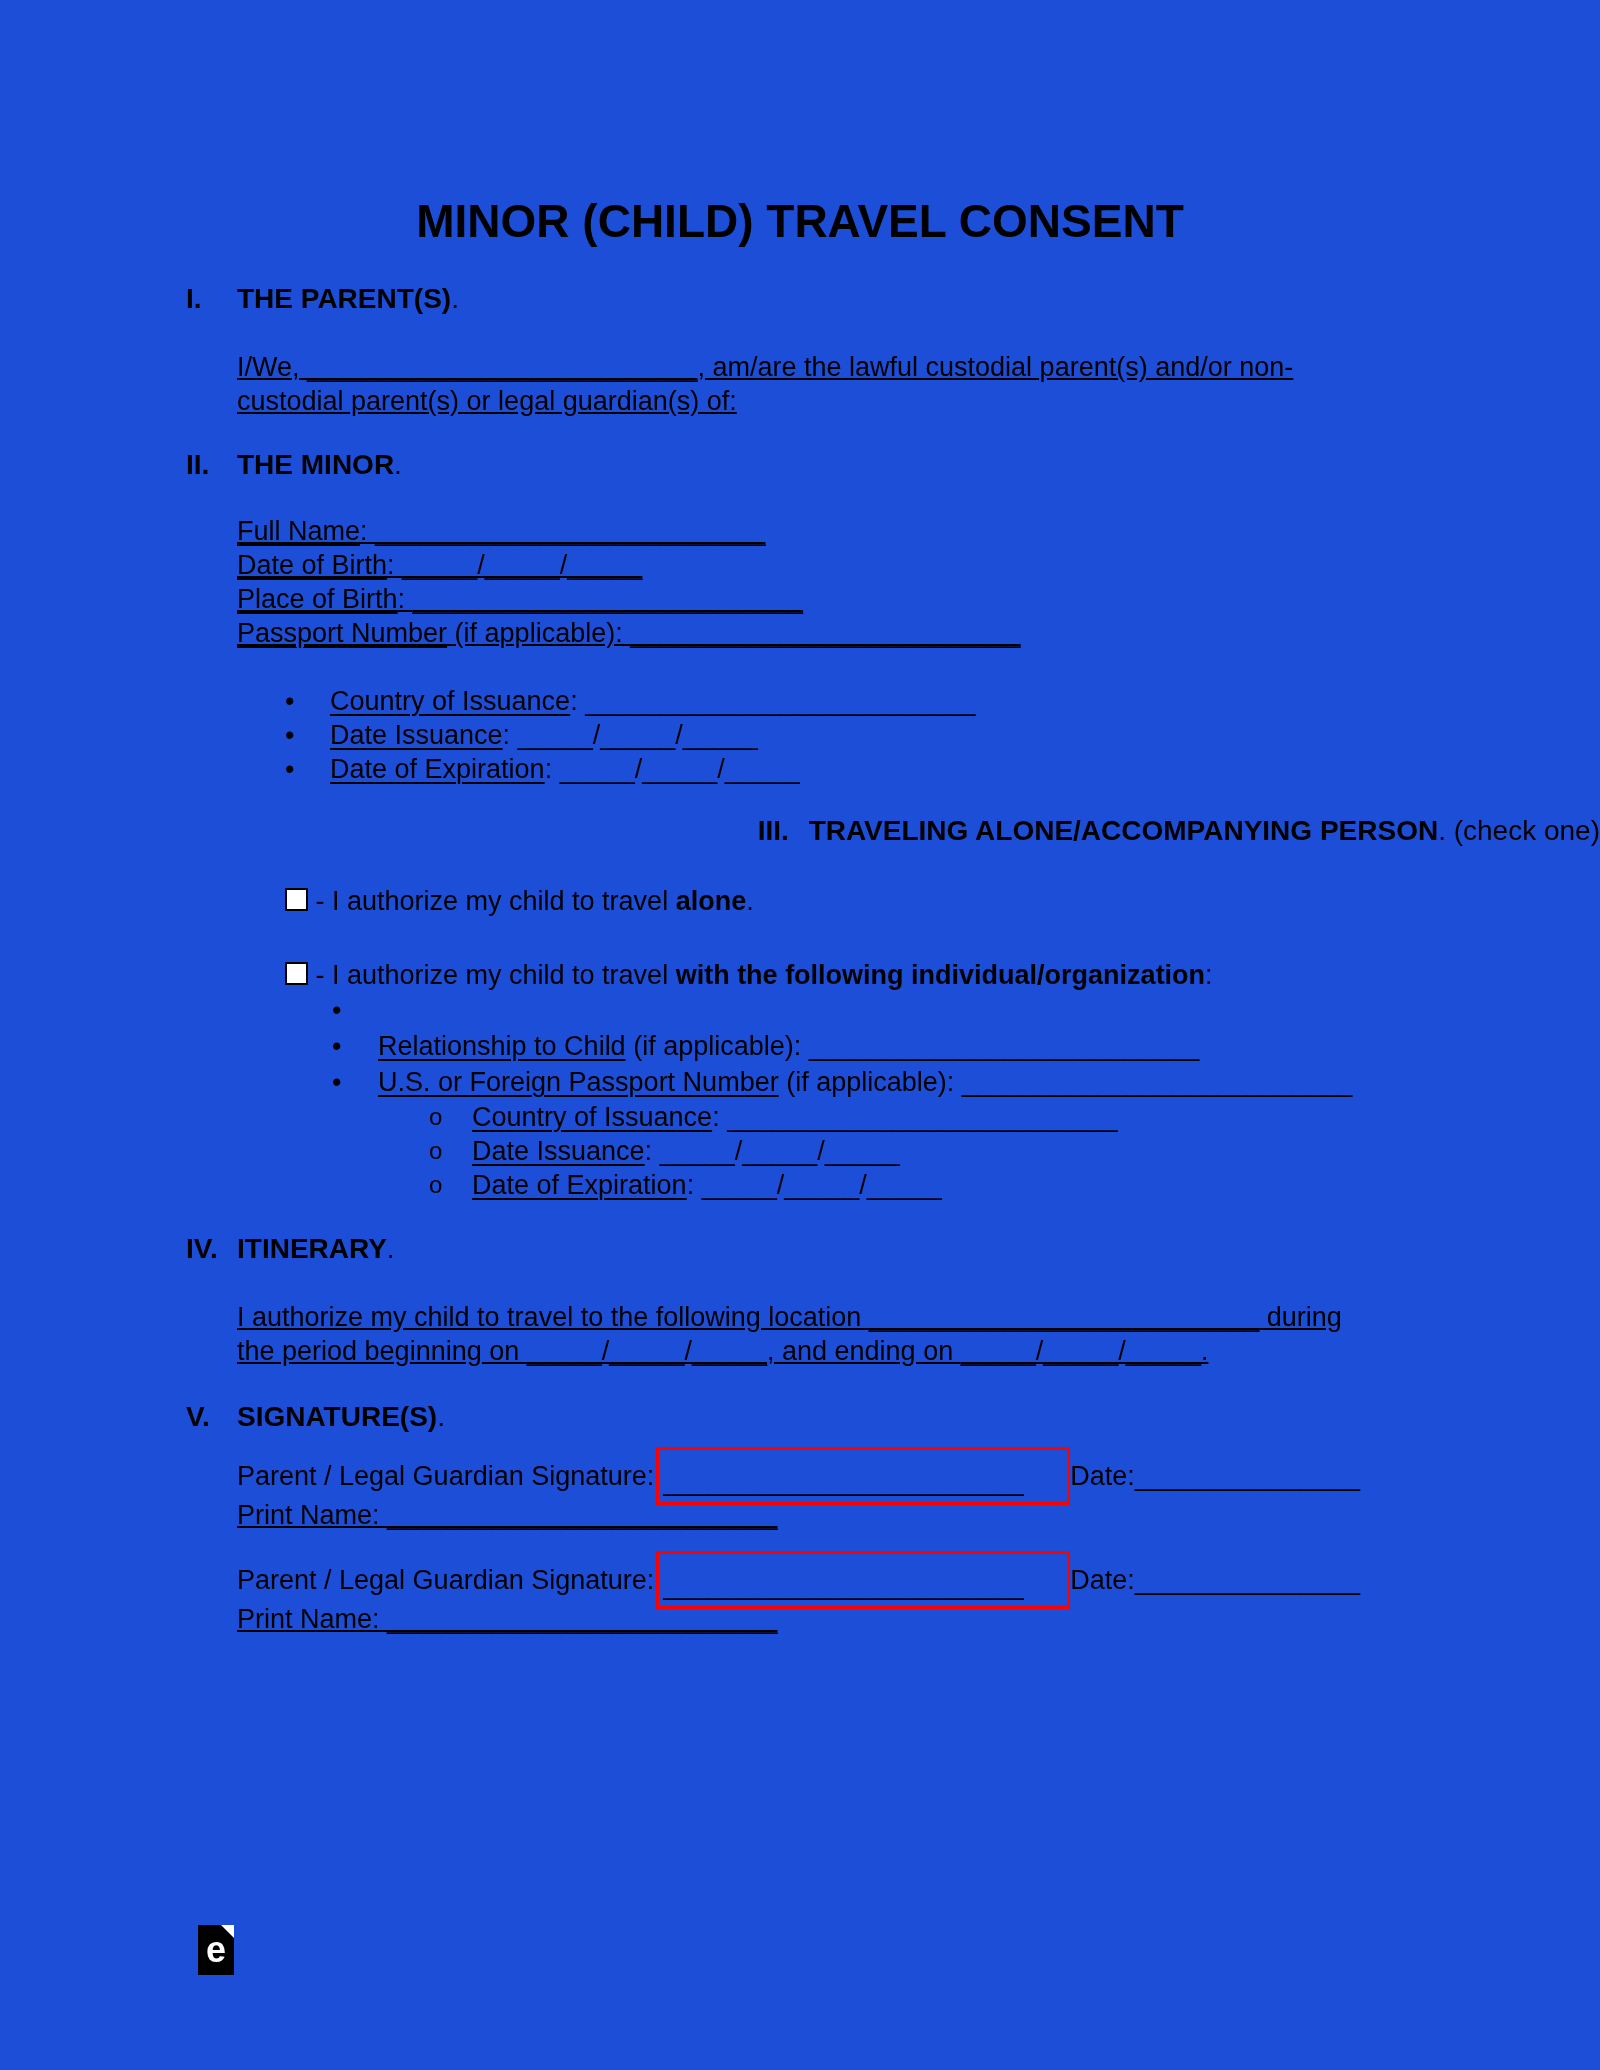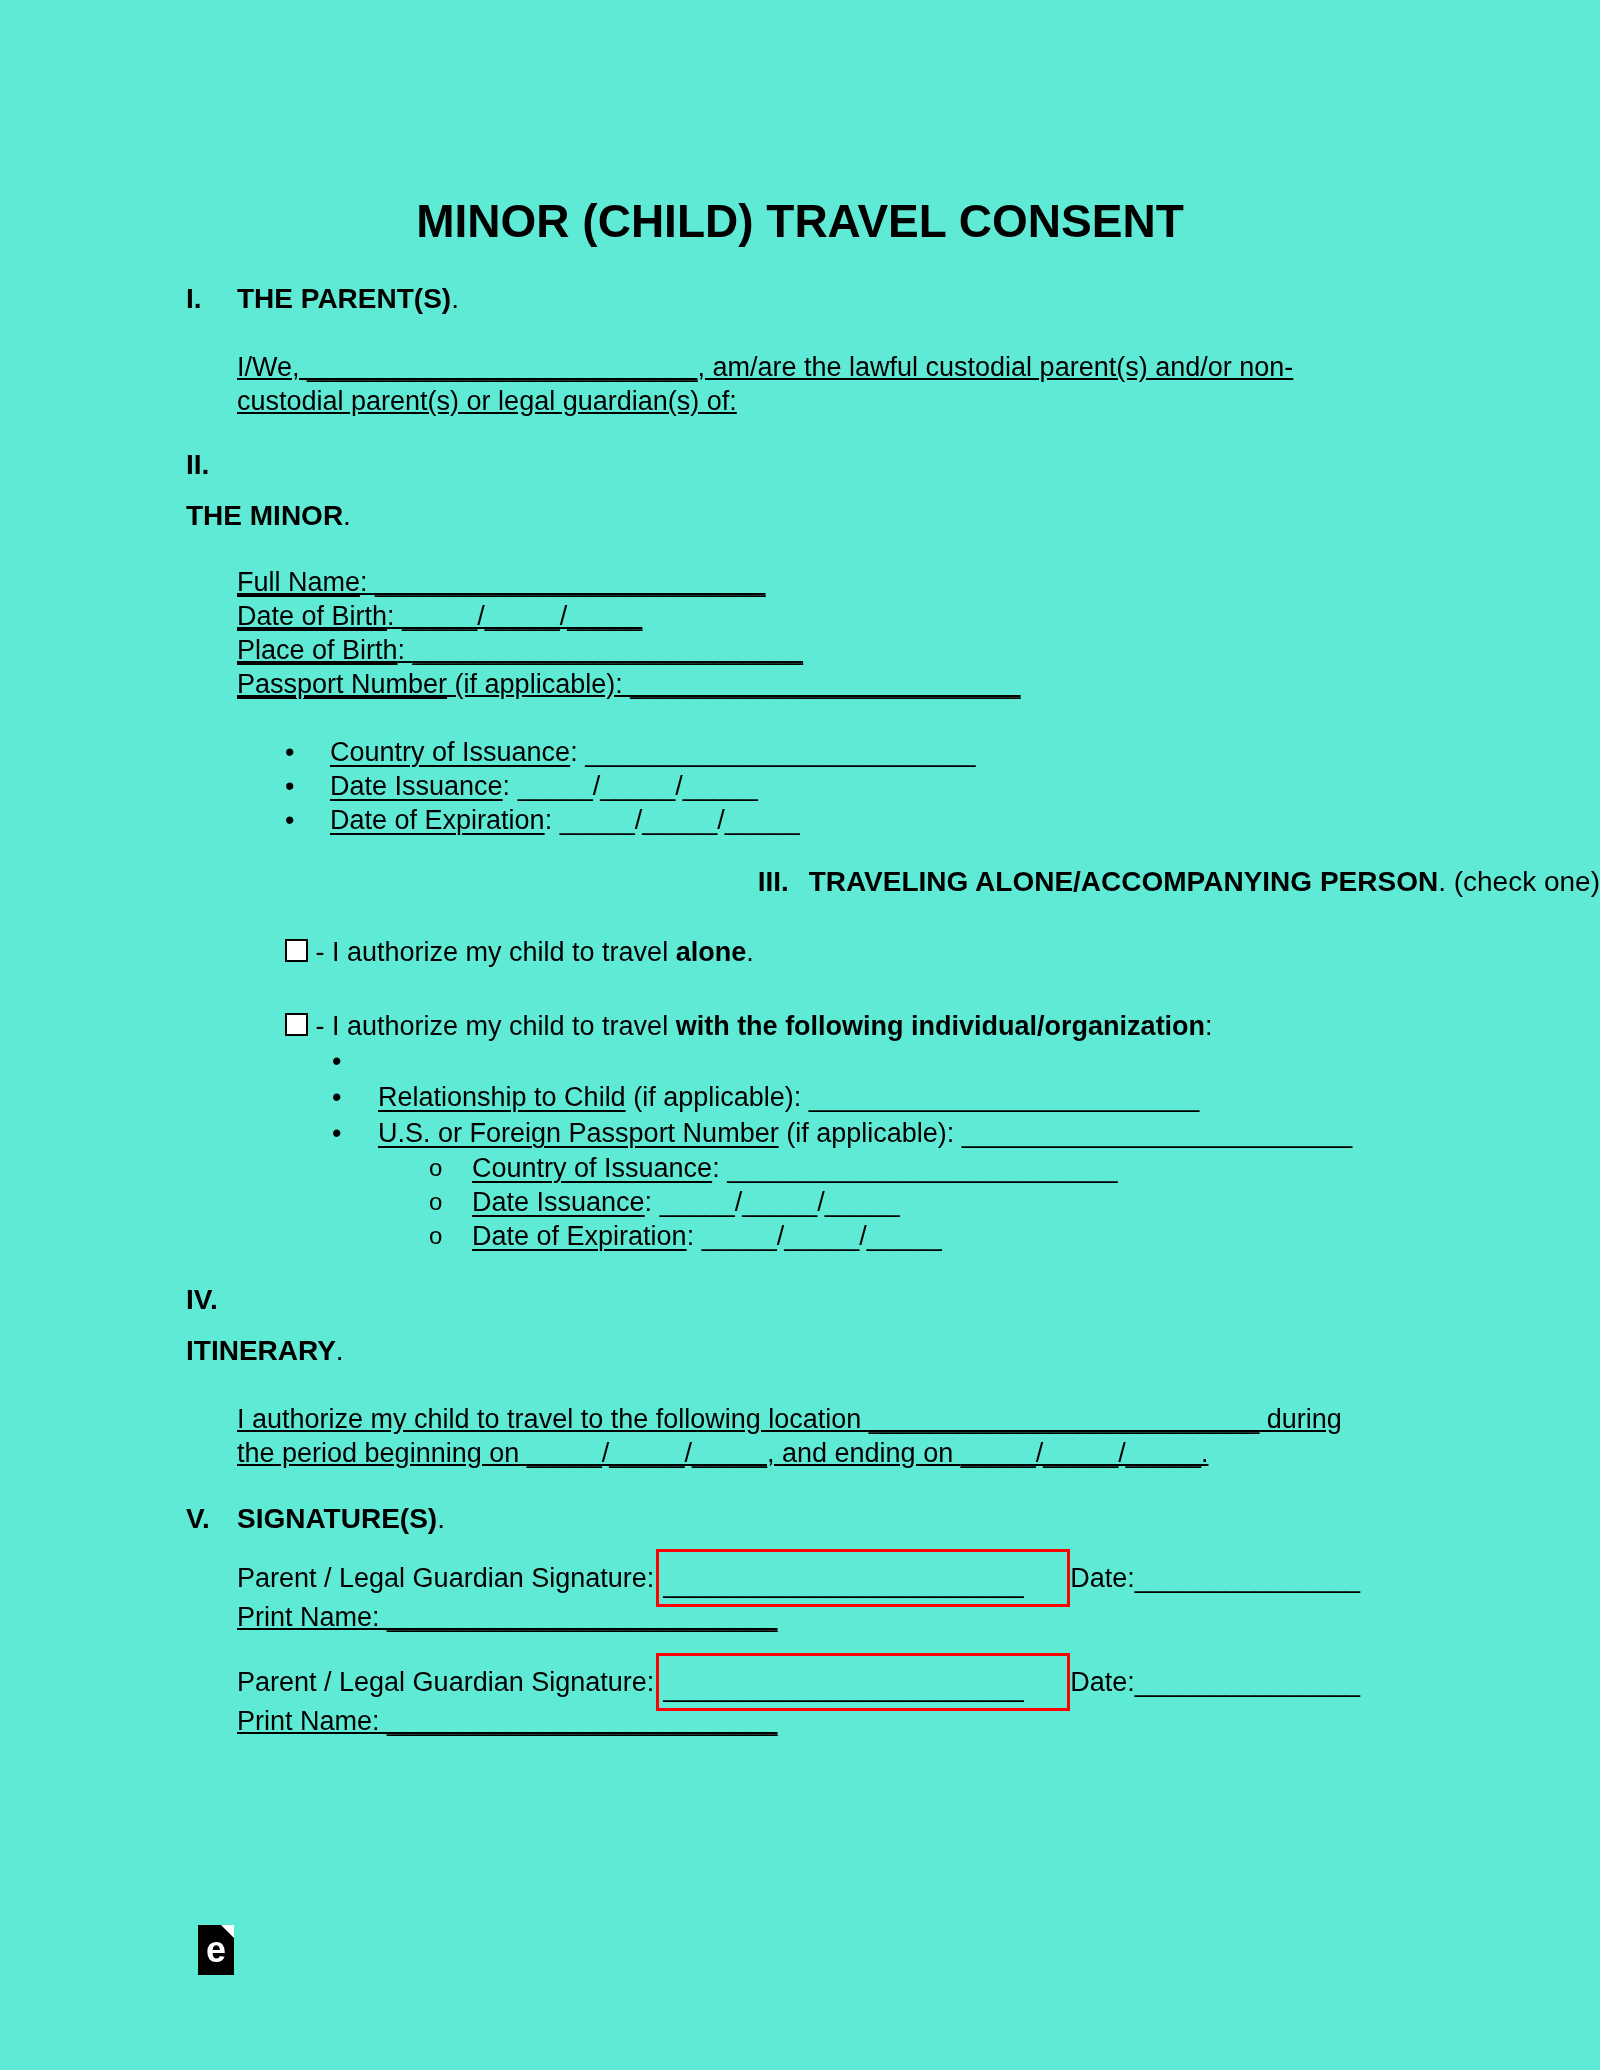--- a/index.html
+++ b/index.html
@@ -1,19 +1,19 @@
 <!DOCTYPE html>
 <html><head>
 <meta charset="utf-8">
 <style>
   html,body{margin:0;padding:0;background:#888;}
   .page{
     position:relative;
     width:1600px;height:2070px;
-    background:#5eead4;
+    background:#1d4ed8;
     font-family:"Liberation Sans", sans-serif;
     color:#000;
     font-size:27px;
     line-height:34px;
     overflow:hidden;
   }
   .content{padding-top:196px;}
   .title{
     text-align:center;
     font-size:46px;
@@ -56,21 +56,21 @@
     display:inline-flex;
     align-items:flex-end;
     width:400px;height:36px;
     border:3px solid #ff0000;
     margin:0 0 0 2px;
     padding:8px 4px;
     line-height:26px;
     overflow:hidden;
   }
   .mt36{margin-top:36px;}  .mt34{margin-top:34px;}  .mt32{margin-top:32px;}
-  .mt30{margin-top:30px;flex-direction:column;}  .mt28{margin-top:28px;justify-content:flex-end;}  .mt40{margin-top:40px;}
+  .mt30{margin-top:30px;}  .mt28{margin-top:28px;justify-content:flex-end;}  .mt40{margin-top:40px;}
   .mt20{margin-top:20px;}  .mt26{margin-top:26px;}
   .logo{
     position:absolute;left:198px;top:1925px;width:36px;height:50px;background:#000;
   }
   .logo .cut{
     position:absolute;top:0;right:0;width:13px;height:13px;background:#fff;
     -webkit-clip-path:polygon(0 0,100% 0,100% 100%);clip-path:polygon(0 0,100% 0,100% 100%);
   }
   .logo .flap{
     position:absolute;top:2px;right:4px;width:9px;height:10px;background:#000;

